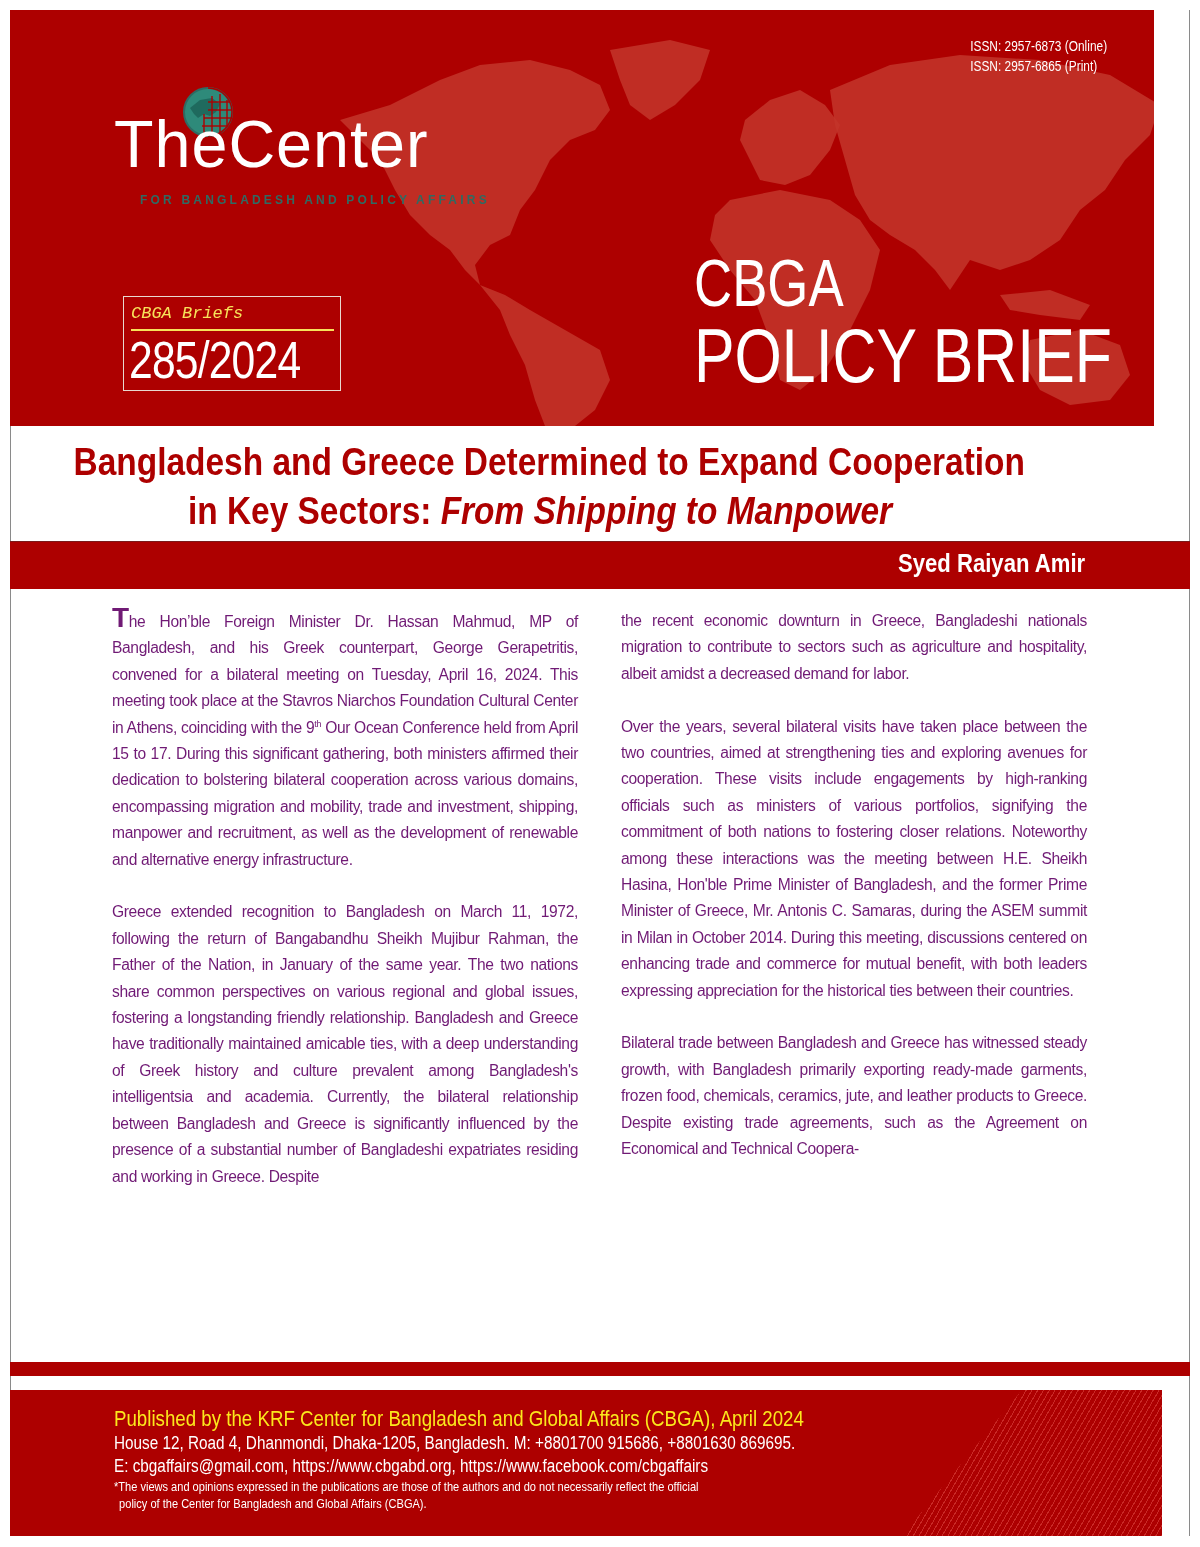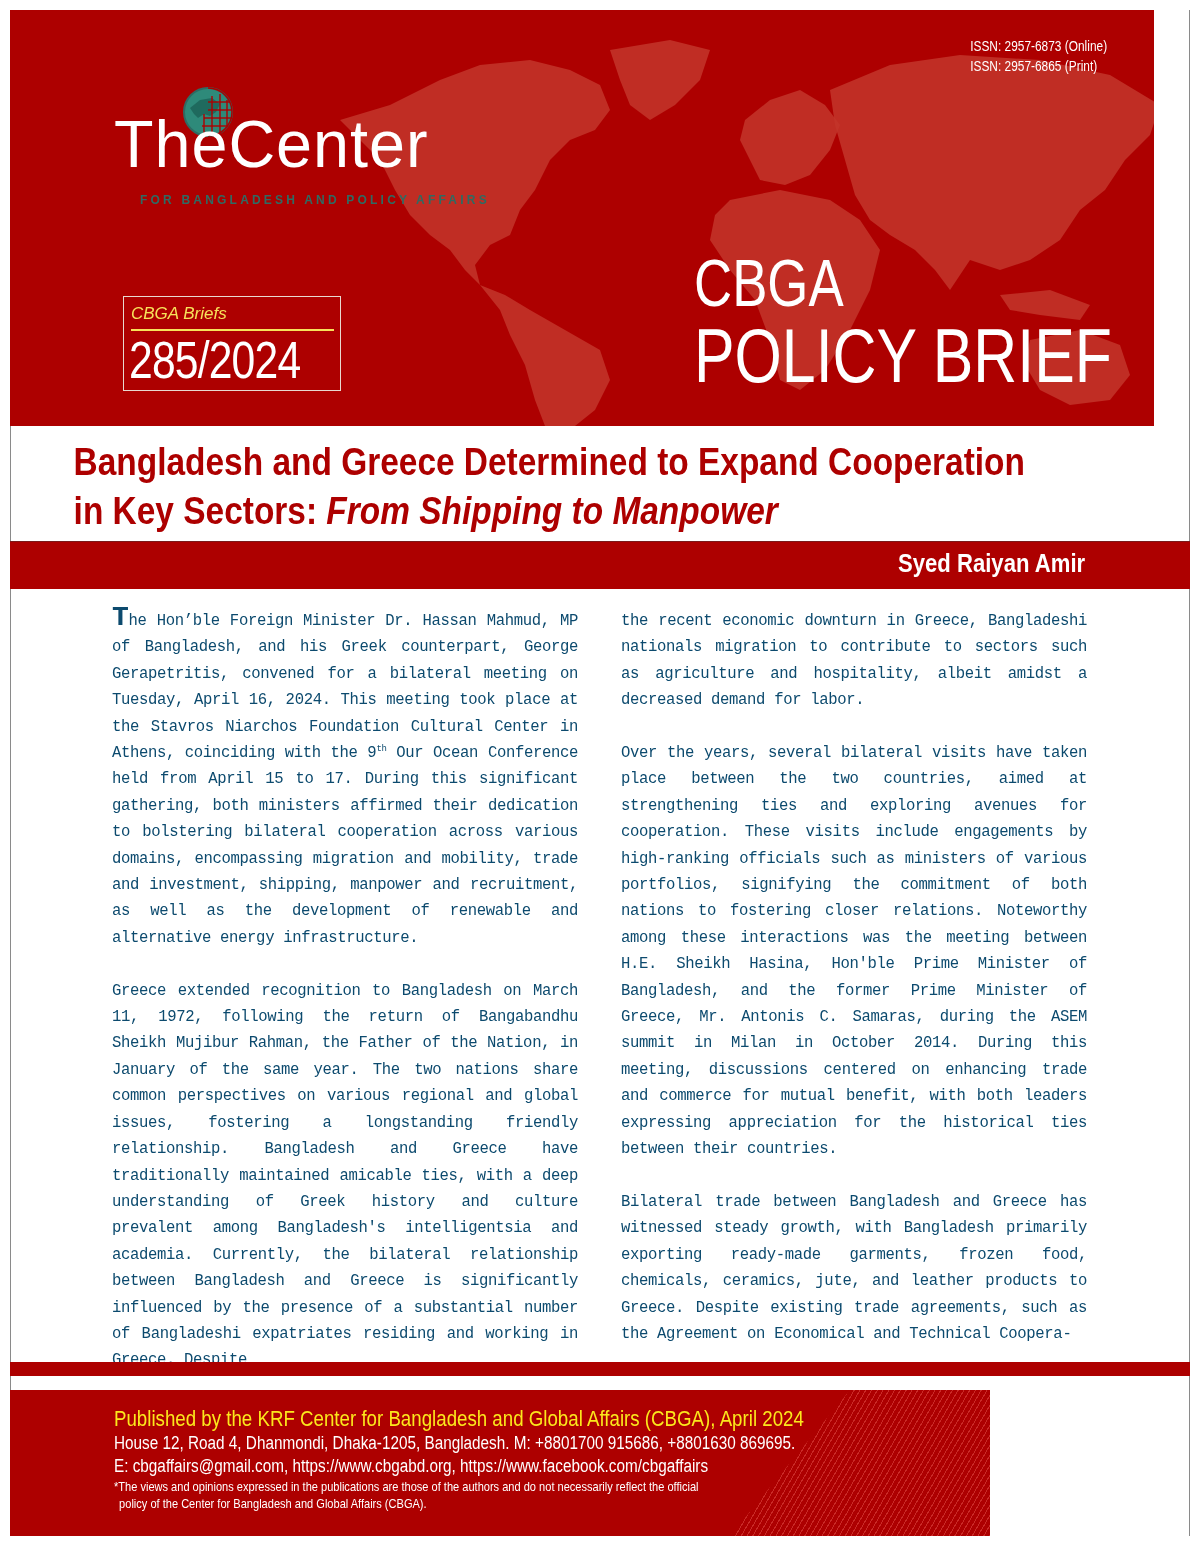--- a/index.html
+++ b/index.html
@@ -36,21 +36,21 @@
     font-family: "Liberation Sans", sans-serif; font-weight: bold; font-size: 12px;
     letter-spacing: 3.2px;
   }
 
   .brief-box {
     position: absolute; left: 113px; top: 286px; width: 218px; height: 95px;
     border: 1.5px solid #e8d8d0;
   }
   .brief-series {
     position: absolute; left: 7px; top: 7px; color: #f7e25a;
-    font-family: Liberation Sans, sans-serif; font-style: italic; font-size: 17px; font-weight: normal;
+    font-family: Liberation Mono, monospace; font-style: italic; font-size: 17px; font-weight: normal;
   }
   .brief-rule { position: absolute; left: 7px; right: 6px; top: 32px; height: 2px; background: #f7e25a; }
   .brief-number {
     position: absolute; left: 5px; top: 34px; color: #ffffff;
     font-family: "Liberation Sans", sans-serif; font-size: 52px; line-height: 58px;
     transform: scaleX(0.82); transform-origin: left top; letter-spacing: -1px;
   }
 
   .cbga-title {
     position: absolute; left: 684px; top: 240px; color: #ffffff;
@@ -58,56 +58,56 @@
     transform: scaleX(0.8); transform-origin: left top;
   }
   .policy-title {
     position: absolute; left: 684px; top: 308px; color: #ffffff;
     font-family: "Liberation Sans", sans-serif; font-size: 76px; line-height: 76px;
     transform: scaleX(0.8); transform-origin: left top; white-space: nowrap;
   }
 
   
   .article-title {
-    position: absolute; left: 10px; top: 438px; width: 1060px; 
+    position: absolute; left: 10px; top: 438px; width: 1060px; text-align: center;
     color: #ad0000; font-family: "Liberation Sans", sans-serif; font-weight: bold;
     font-size: 38px; line-height: 49px;
   }
   .article-title .line { display: block; transform: scaleX(0.88); transform-origin: center; white-space: nowrap; }
   .article-title em { font-style: italic; font-weight: bold; }
 
   .author-band {
     position: absolute; left: 10px; top: 541px; width: 1180px; height: 48px;
     background: #ad0000; border-top: 1px solid #7a1a1a;
   }
   .author-name {
     position: absolute; right: 105px; top: 6px; color: #ffffff;
     font-family: "Liberation Sans", sans-serif; font-weight: bold; font-size: 26px;
     transform: scaleX(0.85); transform-origin: right top; white-space: nowrap;
   }
 
   
   .columns { position: absolute; left: 112px; top: 608px; width: 975px; height: 752px; }
   .col {
     position: absolute; top: 0; width: 466px;
-    font-family: Liberation Mono, monospace; font-size: 15.6px; line-height: 26.4px;
-    color: #0c4a6e; text-align: justify; letter-spacing: -0.35px;
+    font-family: Liberation Sans, sans-serif; font-size: 15.6px; line-height: 26.4px;
+    color: #701a75; text-align: justify; letter-spacing: -0.35px;
   }
   .col-left { left: 0; }
   .col-right { left: 509px; }
   .col p { margin-bottom: 26.4px; }
   .dropcap { font-size: 28px; font-weight: bold; line-height: 20px; }
   sup { font-size: 9px; line-height: 0; vertical-align: super; }
 
   
   .thin-bar {
     position: absolute; left: 10px; top: 1362px; width: 1180px; height: 14px; background: #ad0000;
   }
   .footer {
-    position: absolute; left: 10px; top: 1390px; width: 980px; height: 146px;
+    position: absolute; left: 10px; top: 1390px; width: 1152px; height: 146px;
     background: #ad0000; overflow: hidden;
   }
   .footer-stripes {
     position: absolute; right: 0; top: 0; width: 260px; height: 146px;
     clip-path: polygon(120px 0, 260px 0, 260px 146px, 0 146px);
     background: repeating-linear-gradient(-60deg, rgba(255,120,110,0.35) 0 1px, transparent 1px 5px);
   }
   .footer-text {
     position: absolute; left: 104px; top: 16px; width: 900px;
     font-family: "Liberation Sans", sans-serif;

